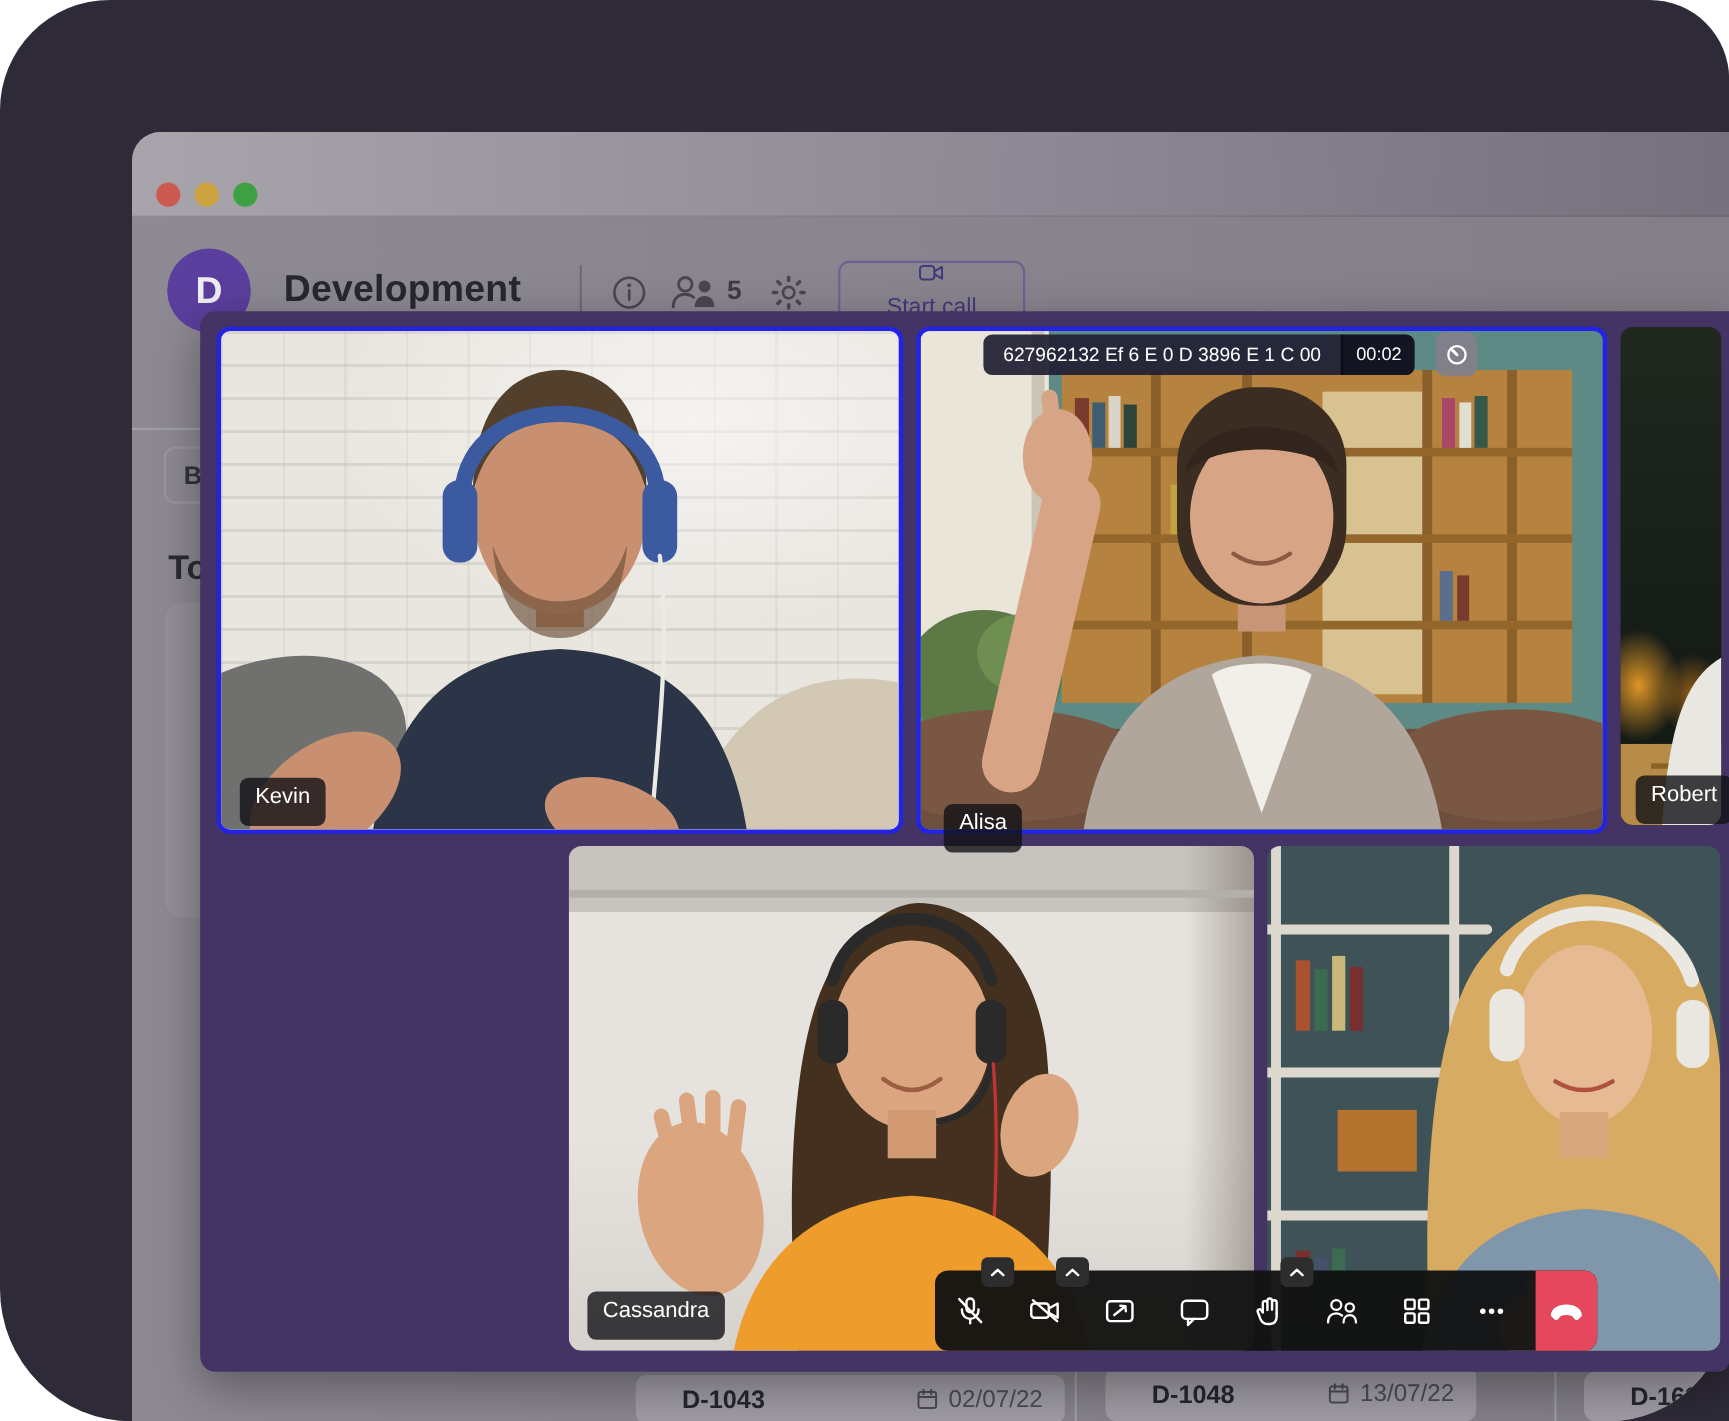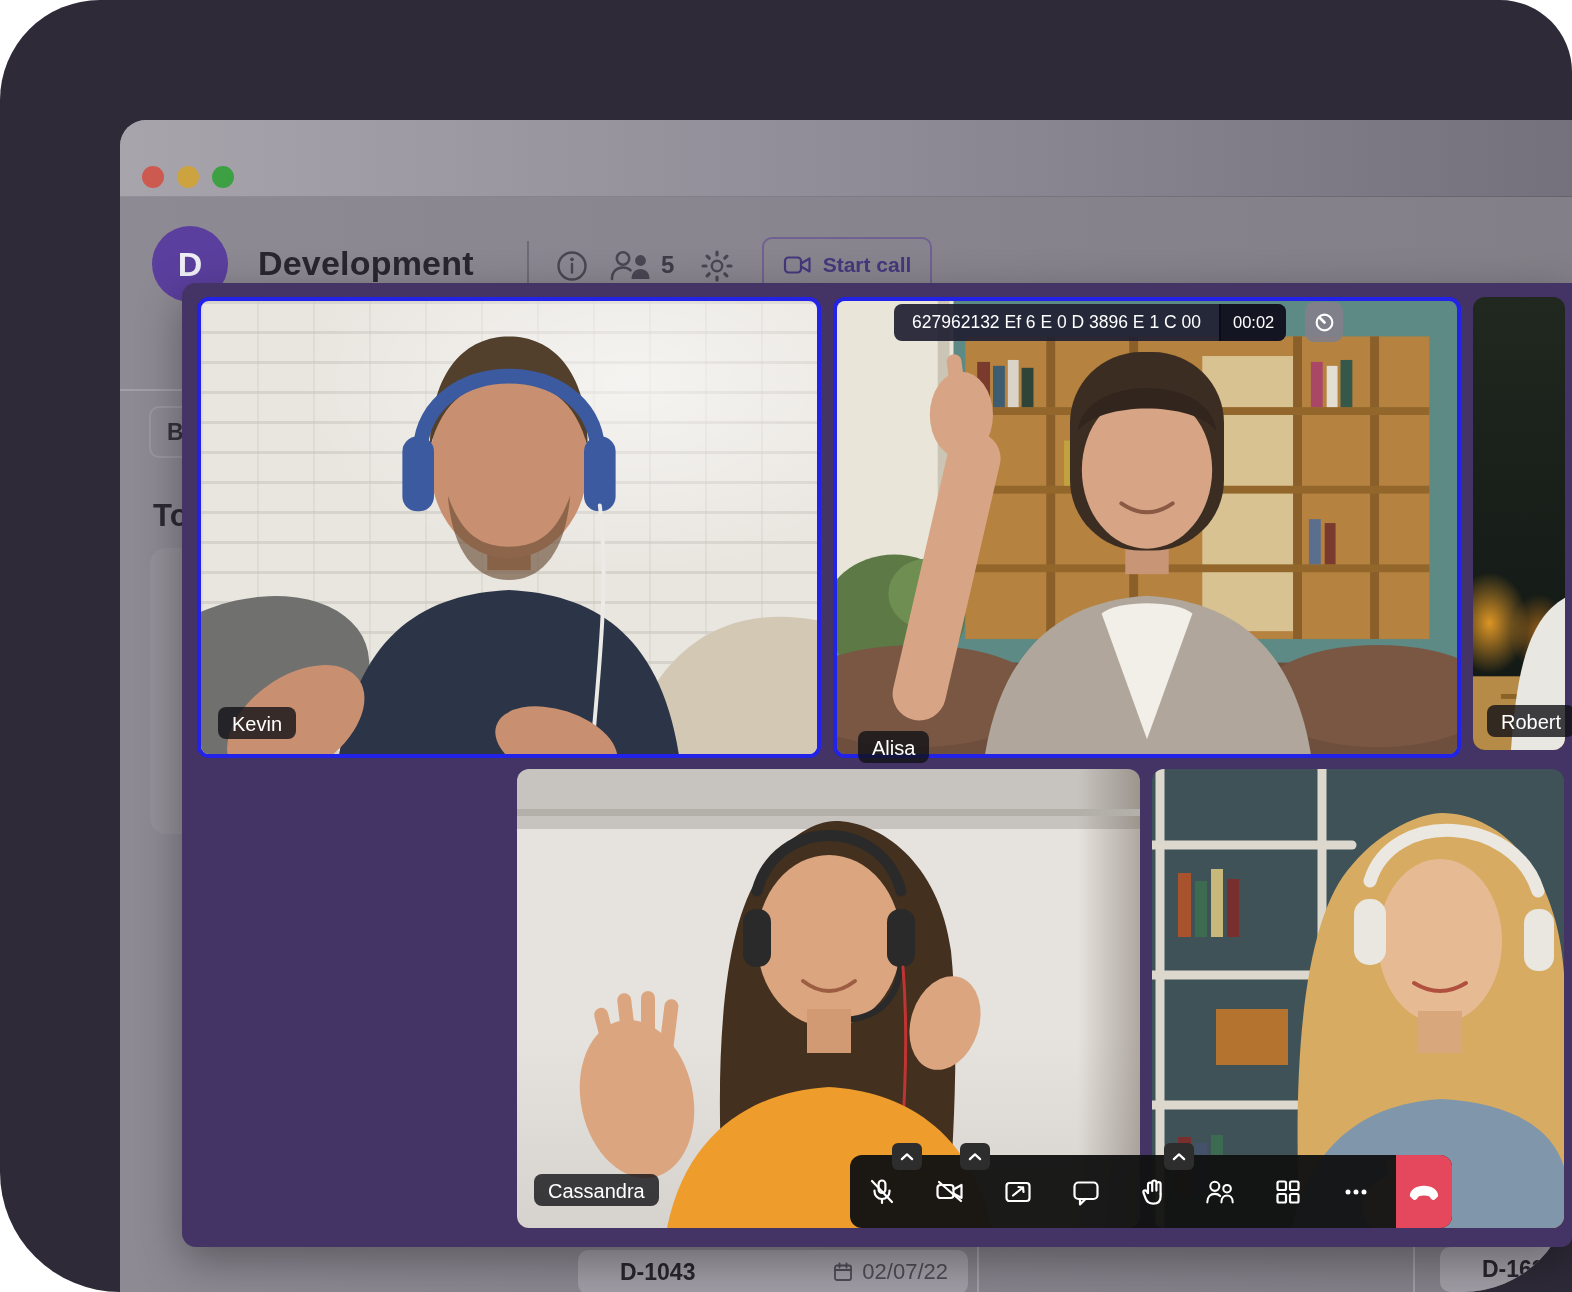--- a/index.html
+++ b/index.html
@@ -8,27 +8,27 @@
   .abs{position:absolute;}
   .backdrop{position:absolute;inset:0;background:#2e2a38;border-radius:100px 72px 0 120px;overflow:hidden;}
   .browser{position:absolute;left:120px;top:120px;right:0;bottom:0;border-radius:26px 0 110px 0;overflow:hidden;
            background:linear-gradient(90deg,#8e8a94 0%,#837f88 100%);}
   .titlebar{position:absolute;left:0;top:0;right:0;height:76px;background:linear-gradient(90deg,#a8a4ac 0%,#8e8a95 55%,#74707c 100%);border-bottom:1px solid rgba(0,0,0,.12);}
   .light{position:absolute;top:46px;width:22px;height:22px;border-radius:50%;}
   .hdr-title{font-size:34px;font-weight:bold;color:#28262e;letter-spacing:.2px;text-align:right;}
   .vsep{width:2px;background:#6f6b76;}
   .count{font-size:24px;color:#3f3b47;font-weight:bold;}
   .startcall{display:flex;align-items:center;gap:10px;border:2px solid #6f6293;border-radius:10px;background:transparent;
-             color:#44387c;font-weight:bold;font-size:21px;justify-content:center;}
+             color:#44387c;font-weight:normal;font-size:21px;justify-content:center;flex-direction:column;}
   .panel{position:absolute;left:182px;top:283px;right:0;height:964px;background:#443365;border-radius:14px 0 10px 14px;
          box-shadow:0 14px 44px rgba(0,0,0,.35);}
   .tile{position:absolute;border-radius:12px;overflow:hidden;background:#777;}
   .tile.active{border:4px solid #2222e8;}
   .tile svg{position:absolute;inset:0;width:100%;height:100%;}
-  .nametag{position:absolute;height:32px;line-height:34px;padding:0 14px;border-radius:8px;background:rgba(18,18,22,.8);
+  .nametag{position:absolute;height:44px;line-height:34px;padding:0 14px;border-radius:8px;background:rgba(18,18,22,.8);
            color:#fff;font-size:20px;}
   .pill{position:absolute;display:flex;align-items:stretch;height:37px;border-radius:8px;overflow:hidden;background:rgba(32,32,52,.93);}
   .pill .mid{display:flex;align-items:center;padding:0 18px;color:#fff;font-size:17.5px;white-space:nowrap;}
   .pill .tmr{display:flex;align-items:center;padding:0 12px;color:#fff;font-size:16.5px;background:rgba(18,18,32,.85);border-left:2px solid rgba(10,10,20,.8);}
   .gaugebtn{position:absolute;width:38px;height:40px;border-radius:9px;background:rgba(130,127,138,.92);display:flex;align-items:center;justify-content:center;}
   .toolbar{position:absolute;left:850px;top:1155px;width:602px;height:73px;background:rgba(18,18,18,.96);border-radius:12px;}
   .tbicon{position:absolute;top:0;width:56px;height:73px;display:flex;align-items:center;justify-content:center;}
   .tbicon svg{width:32px;height:32px;stroke:#fff;stroke-width:2.2;fill:none;}
   .endcall{position:absolute;left:1396px;top:1155px;width:56px;height:73px;background:#e5485c;border-radius:0 12px 12px 0;
            display:flex;align-items:center;justify-content:center;}
@@ -113,20 +113,32 @@
         <svg viewBox="0 0 22 22" style="width:22px;height:22px;stroke:#4e4b55;stroke-width:1.8;">
               <rect x="3" y="4.5" width="16" height="14.5" rx="2"></rect>
               <line x1="7.5" y1="2.5" x2="7.5" y2="6.5"></line>
               <line x1="14.5" y1="2.5" x2="14.5" y2="6.5"></line>
               <line x1="3" y1="9" x2="19" y2="9"></line>
             </svg>
         <span>02/07/22</span>
       </span>
     </div>
     <div class="abs" style="left:857px;top:1127px;width:2px;height:45px;background:rgba(255,255,255,.22);"></div>
+    <div class="card" style="left:885px;top:1122px;width:337px;height:50px;">
+      <span class="cid">D-1048</span>
+      <span class="cdate">
+        <svg viewBox="0 0 22 22" style="width:22px;height:22px;stroke:#4e4b55;stroke-width:1.8;">
+              <rect x="3" y="4.5" width="16" height="14.5" rx="2"></rect>
+              <line x1="7.5" y1="2.5" x2="7.5" y2="6.5"></line>
+              <line x1="14.5" y1="2.5" x2="14.5" y2="6.5"></line>
+              <line x1="3" y1="9" x2="19" y2="9"></line>
+            </svg>
+        <span>13/07/22</span>
+      </span>
+    </div>
     <div class="abs" style="left:1293px;top:1127px;width:2px;height:45px;background:rgba(255,255,255,.22);"></div>
     <div class="card" style="left:1320px;top:1127px;width:180px;height:45px;">
       <span class="cid">D-1632</span>
     </div>
   </div>
 
   <div class="panel">
 
     <div class="tile active" style="left:15px;top:14px;width:616px;height:453px;background:
            radial-gradient(90% 70% at 70% 18%, rgba(255,255,255,.55), transparent 60%),

